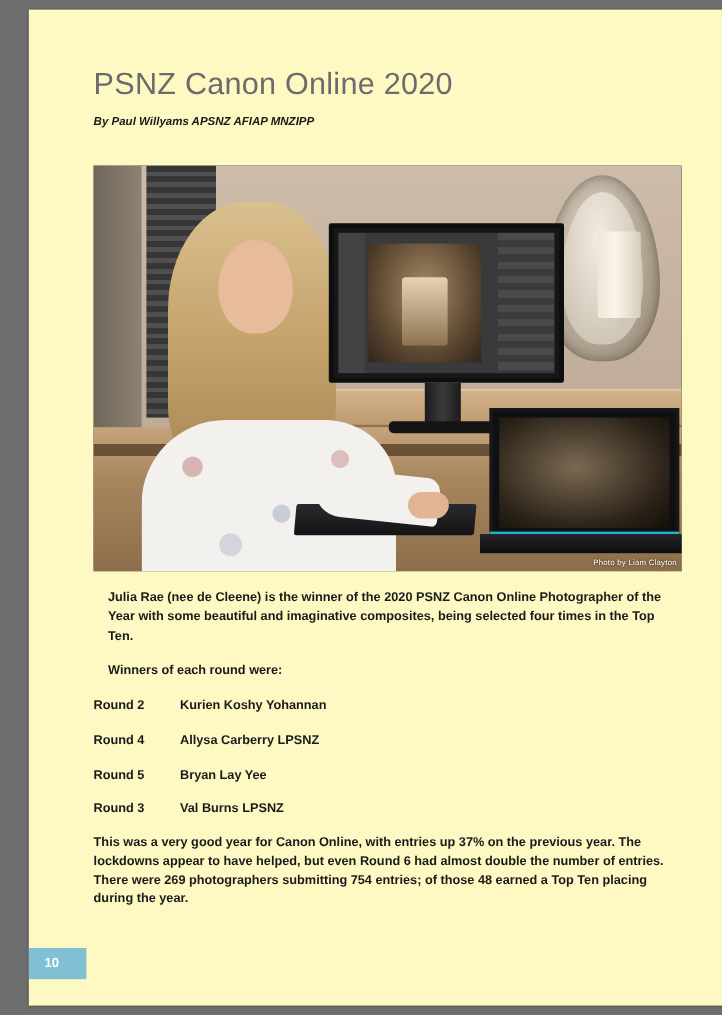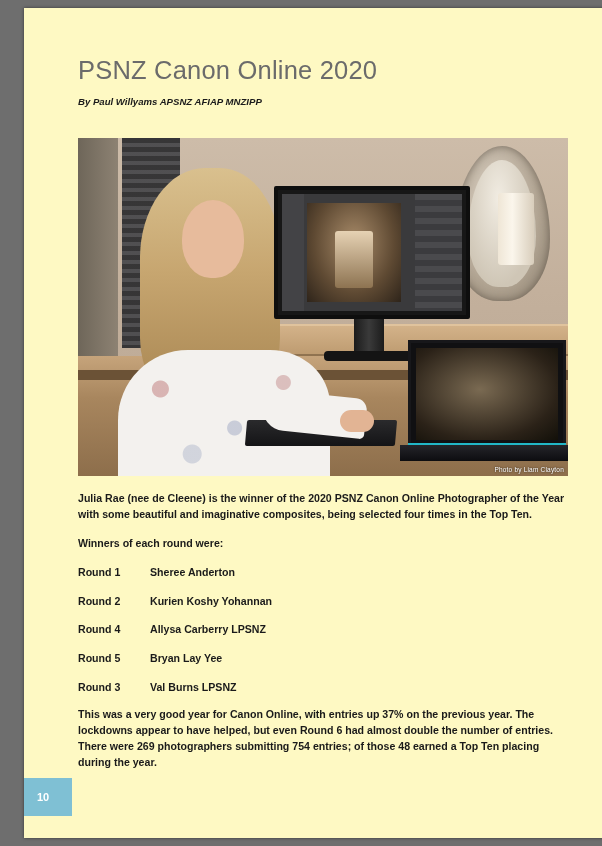--- a/index.html
+++ b/index.html
@@ -203,21 +203,21 @@
   }
 
   
   .body-text {
     font-size: 10.6px;
     font-weight: bold;
     color: #1a1a1a;
     line-height: 1.52;
     margin-top: 14px;
   }
-  .body-text p { margin: 0 0 13px 0; }
+  .body-text p { margin: 0 0 13px 12px; }
   .rounds {
     margin: 0 0 4px 0;
     font-size: 10.6px;
     font-weight: bold;
     color: #1a1a1a;
   }
   .round-row {
     display: flex;
     margin-bottom: 12.5px;
   }
@@ -225,21 +225,21 @@
   .round-name { flex: 1 1 auto; }
   .closing { margin-top: 4px; }
   .closing p { margin: 0; line-height: 1.5; }
 
   
   .page-tab {
     position: absolute;
     left: 0;
     bottom: 22px;
     width: 48px;
-    height: 38px;
+    height: 26px;
     background: #7fc0d4;
     color: #ffffff;
     font-size: 11px;
     font-weight: bold;
     display: flex;
     align-items: center;
     padding-left: 13px;
     box-sizing: border-box;
   }
 </style>
@@ -292,24 +292,20 @@
       <div class="ph-hand"></div>
 
       <div class="ph-credit">Photo by  Liam Clayton</div>
     </div>
 
     <div class="body-text">
       <p>Julia Rae (nee de Cleene) is the winner of the 2020 PSNZ Canon Online Photographer of the Year with some beautiful and imaginative composites, being selected four times in the Top Ten.</p>
       <p class="rounds">Winners of each round were:</p>
 
       <div class="round-row">
-        <div class="round-label">Round  1</div>
-        <div class="round-name">Sheree Anderton</div>
-      </div>
-      <div class="round-row">
         <div class="round-label">Round 2</div>
         <div class="round-name">Kurien Koshy Yohannan</div>
       </div>
       <div class="round-row">
         <div class="round-label">Round 4</div>
         <div class="round-name">Allysa Carberry LPSNZ</div>
       </div>
       <div class="round-row">
         <div class="round-label">Round 5</div>
         <div class="round-name">Bryan Lay Yee</div>

